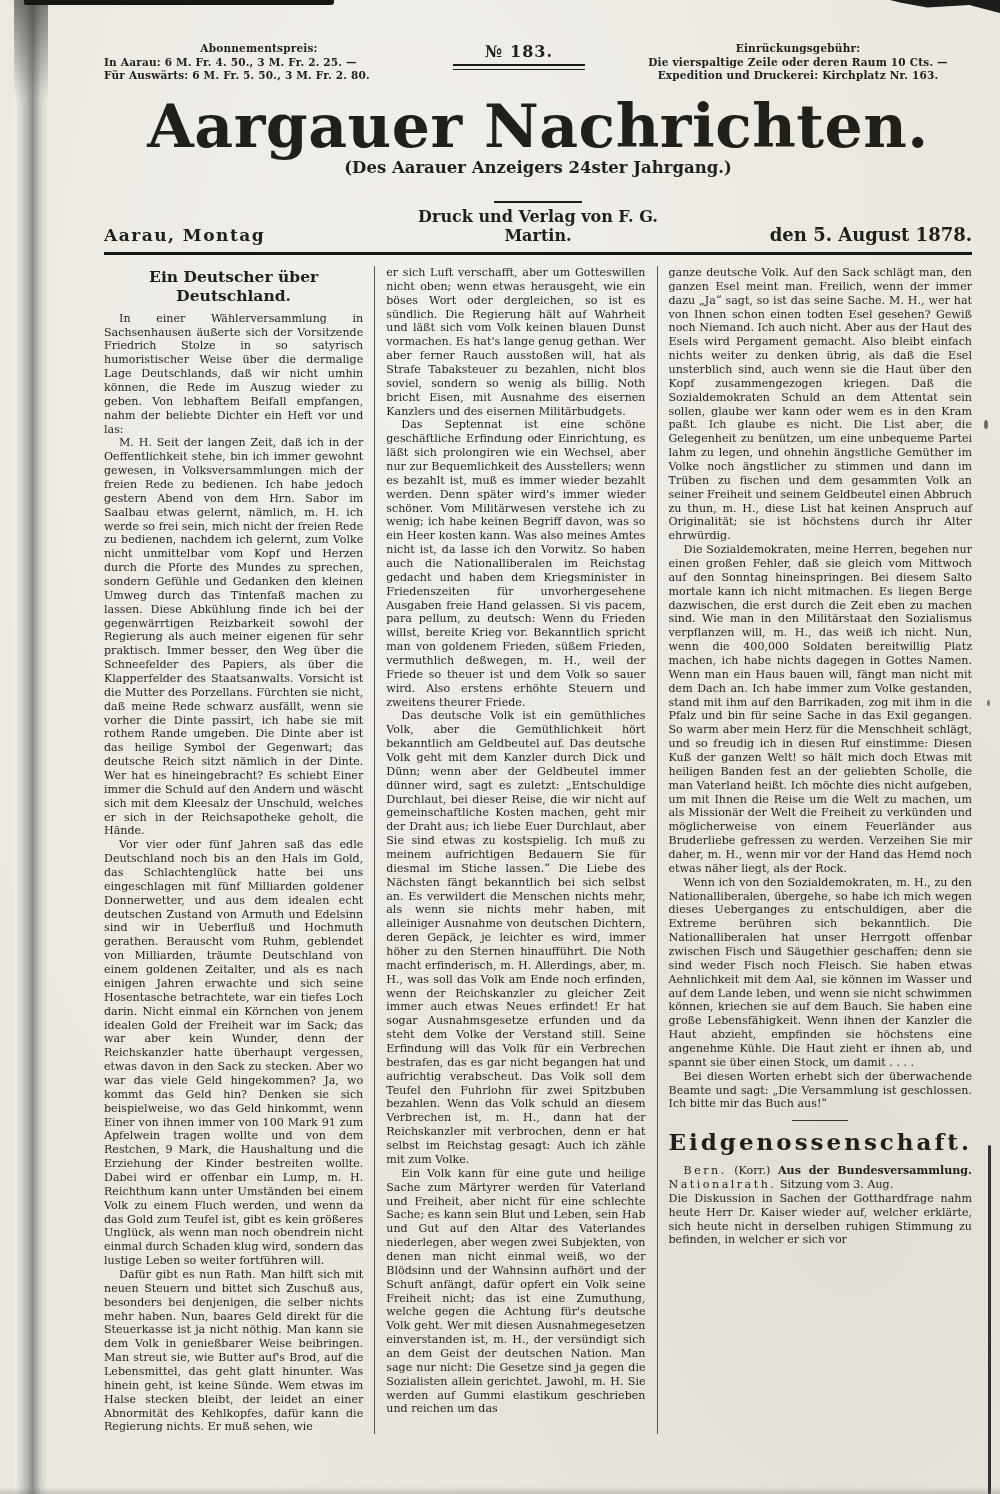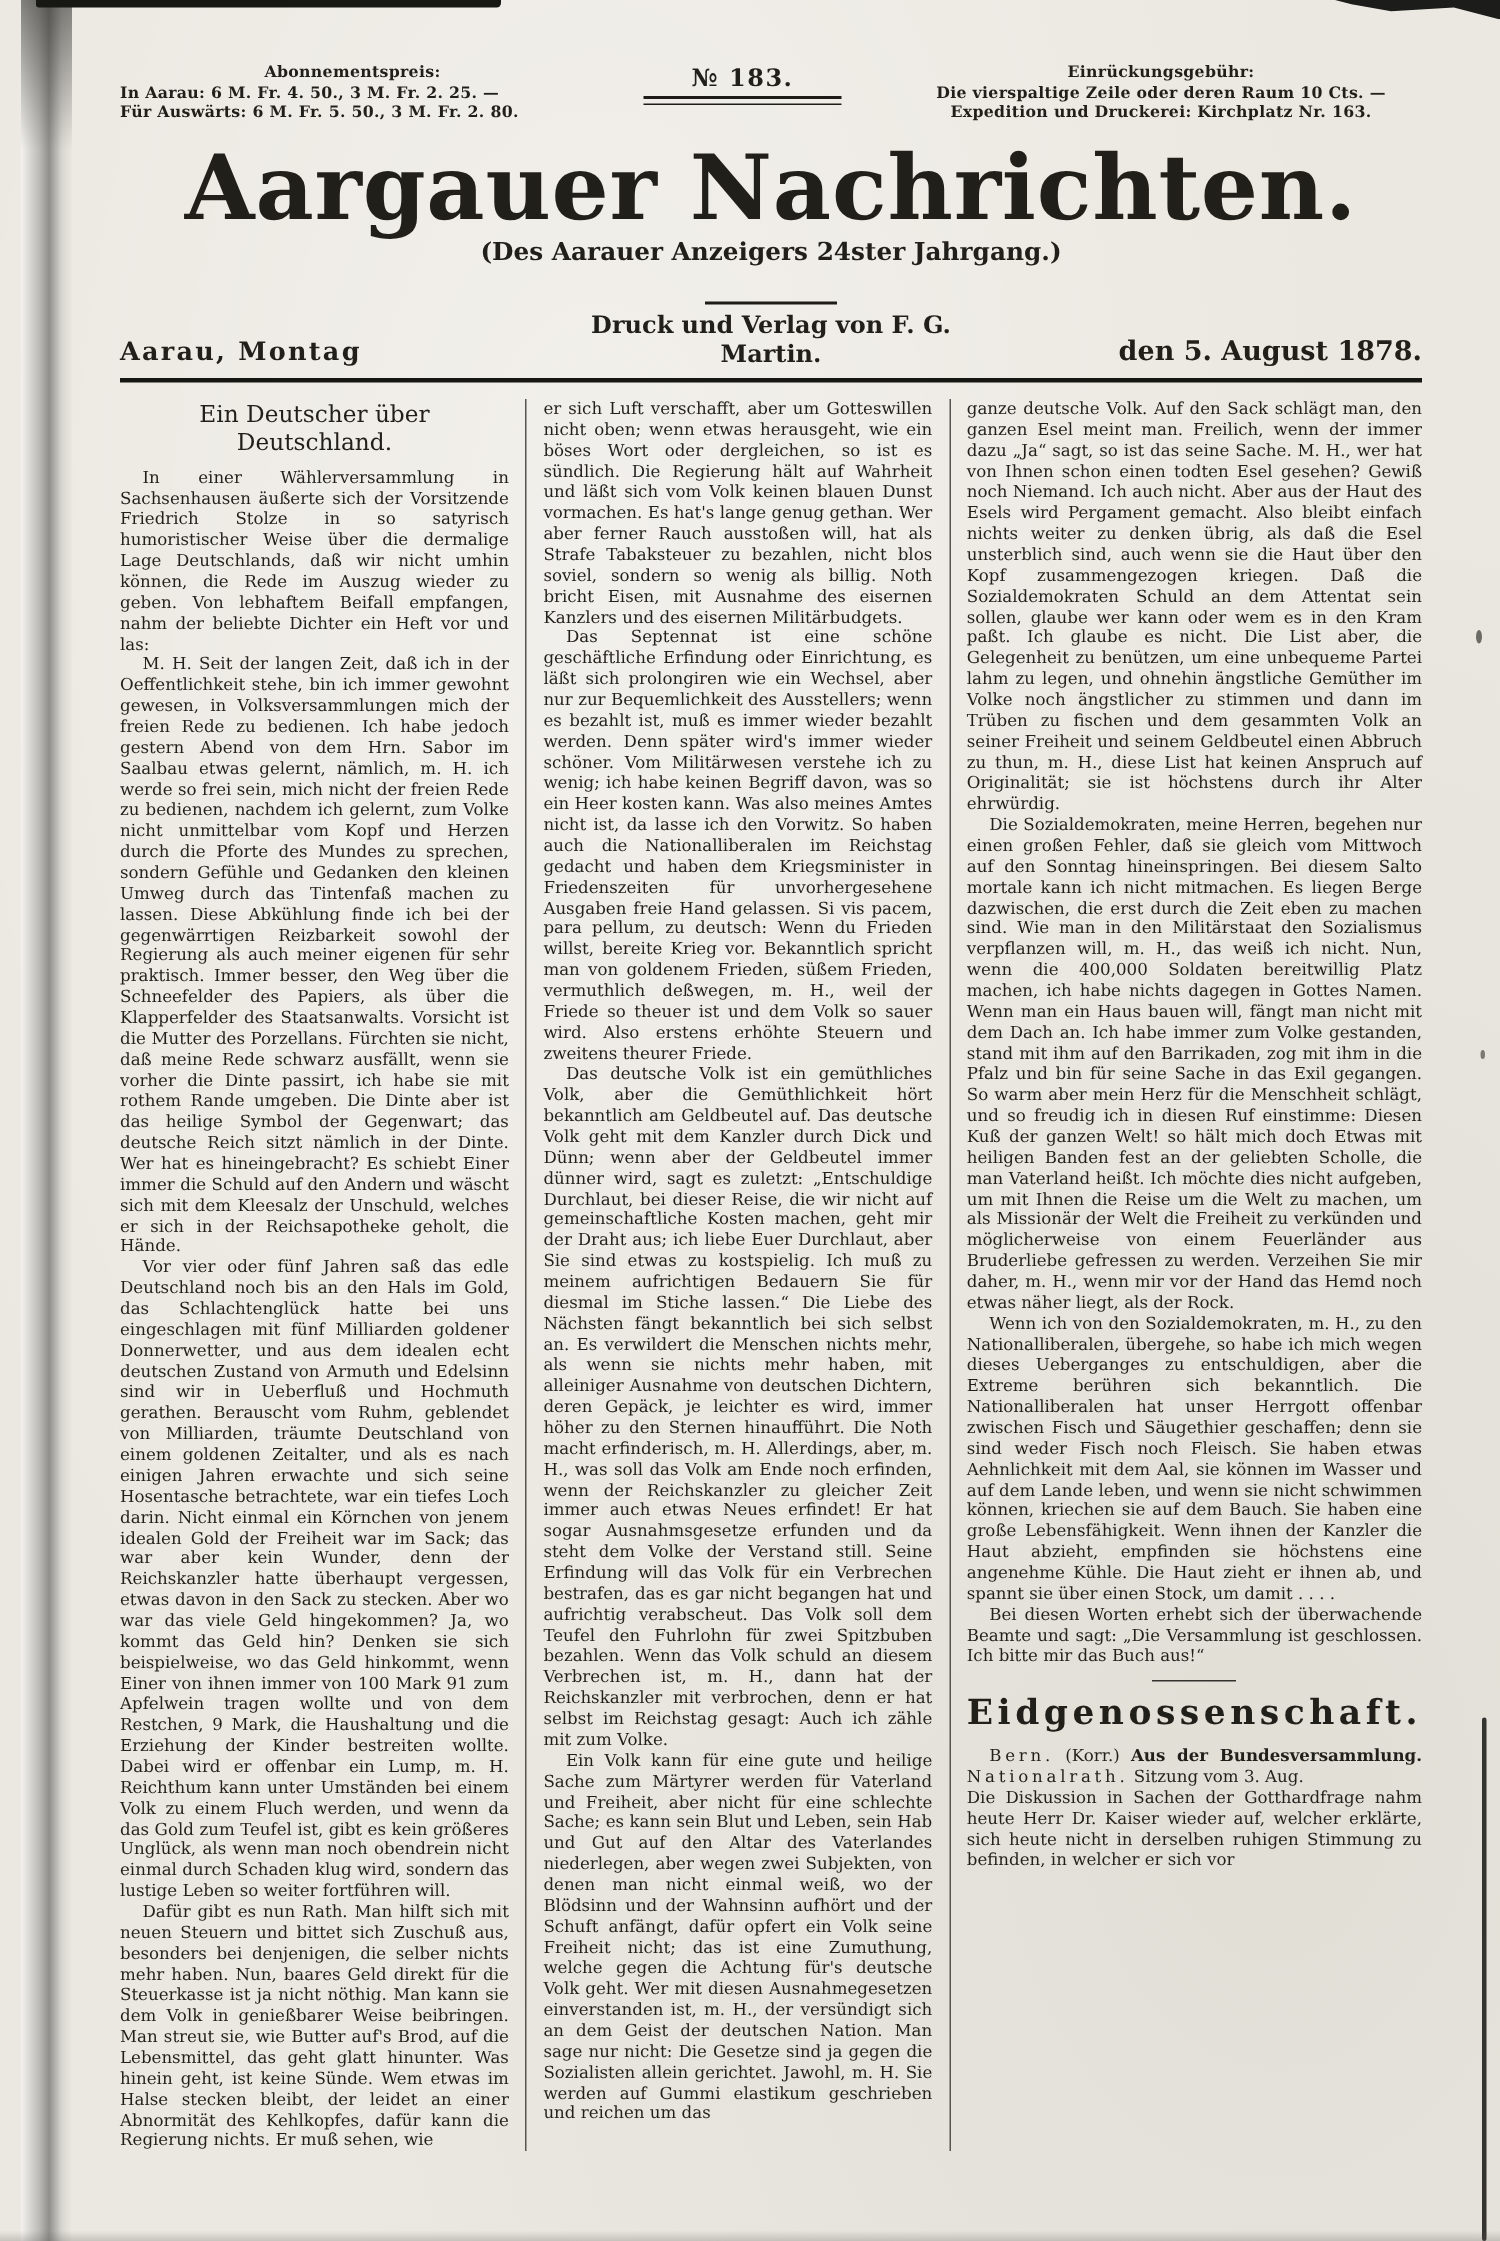--- a/index.html
+++ b/index.html
@@ -25,21 +25,21 @@
     background:linear-gradient(180deg, rgba(35,35,32,0.55), rgba(35,35,32,0));
   }
   .art-topline { position:absolute; left:24px; top:0; width:310px; height:5px; background:#171714; border-radius:0 0 3px 2px; }
   .art-tr { position:absolute; right:0; top:0; width:110px; height:13px; background:#1c1c1a;
             clip-path:polygon(0 0,100% 0,100% 100%,72% 38%,34% 58%,10% 22%); }
   .art-redge { position:absolute; right:9px; top:1145px; bottom:0; width:3px; background:#34332f; border-radius:2px; }
   .art-speck1 { position:absolute; right:12px; top:420px; width:4px; height:9px; background:#6d6b66; border-radius:50%; }
   .art-speck2 { position:absolute; right:10px; top:700px; width:3px; height:6px; background:#7b7972; border-radius:50%; }
   .art-bottom { position:absolute; left:0; right:0; bottom:0; height:7px; background:linear-gradient(180deg, rgba(0,0,0,0), rgba(90,88,82,0.25)); }
 
-  .content { position:absolute; left:80px; top:42px; width:868px; }
+  .content { position:absolute; left:104px; top:42px; width:868px; }
 
   
   .hdr { display:flex; align-items:flex-start; }
   .hdr-block { font-size:10.5px; font-weight:bold; line-height:1.3; letter-spacing:0.2px; }
   .hdr-left  { width:310px; }
   .hdr-center{ width:210px; text-align:center; }
   .hdr-right { flex:1; text-align:center; }
   .hdr-title { text-align:center; }
   .issue { font-size:16px; font-weight:bold; letter-spacing:1px; }
   .issue-rule { width:132px; margin:3px auto 0; height:3px;
@@ -58,21 +58,21 @@
   .dl-right { width:300px; text-align:right; font-size:18px; font-weight:bold; }
 
   .main-rule { border-top:3px solid #161613; margin-top:7px; }
 
   
   .cols { display:flex; margin-top:11px; align-items:stretch; }
   .col { flex:1; font-size:11.1px; line-height:1.25; text-align:justify; }
   .col + .col { border-left:1px solid #57554f; padding-left:11px; margin-left:11px; }
   .col p { margin:0; text-indent:15px; }
   .col p.cont { text-indent:0; }
-  .art-headline { text-align:center; font-weight:normal; font-size:15.5px; text-indent:0 !important; margin:1px 0 6px !important; }
+  .art-headline { text-align:center; font-weight:bold; font-size:15.5px; text-indent:0 !important; margin:1px 0 6px !important; }
   .sec-rule { width:56px; border-top:1px solid #33312c; margin:9px auto 7px; }
   .sec-headline { text-align:center; font-weight:bold; font-size:23px; letter-spacing:3px; text-indent:0 !important; margin:2px 0 7px !important; }
   .sperr { letter-spacing:2.5px; }
   .bold  { font-weight:bold; }
 </style>
 </head>
 <body>
 
 <div class="page">
   <div class="gutter"></div>

